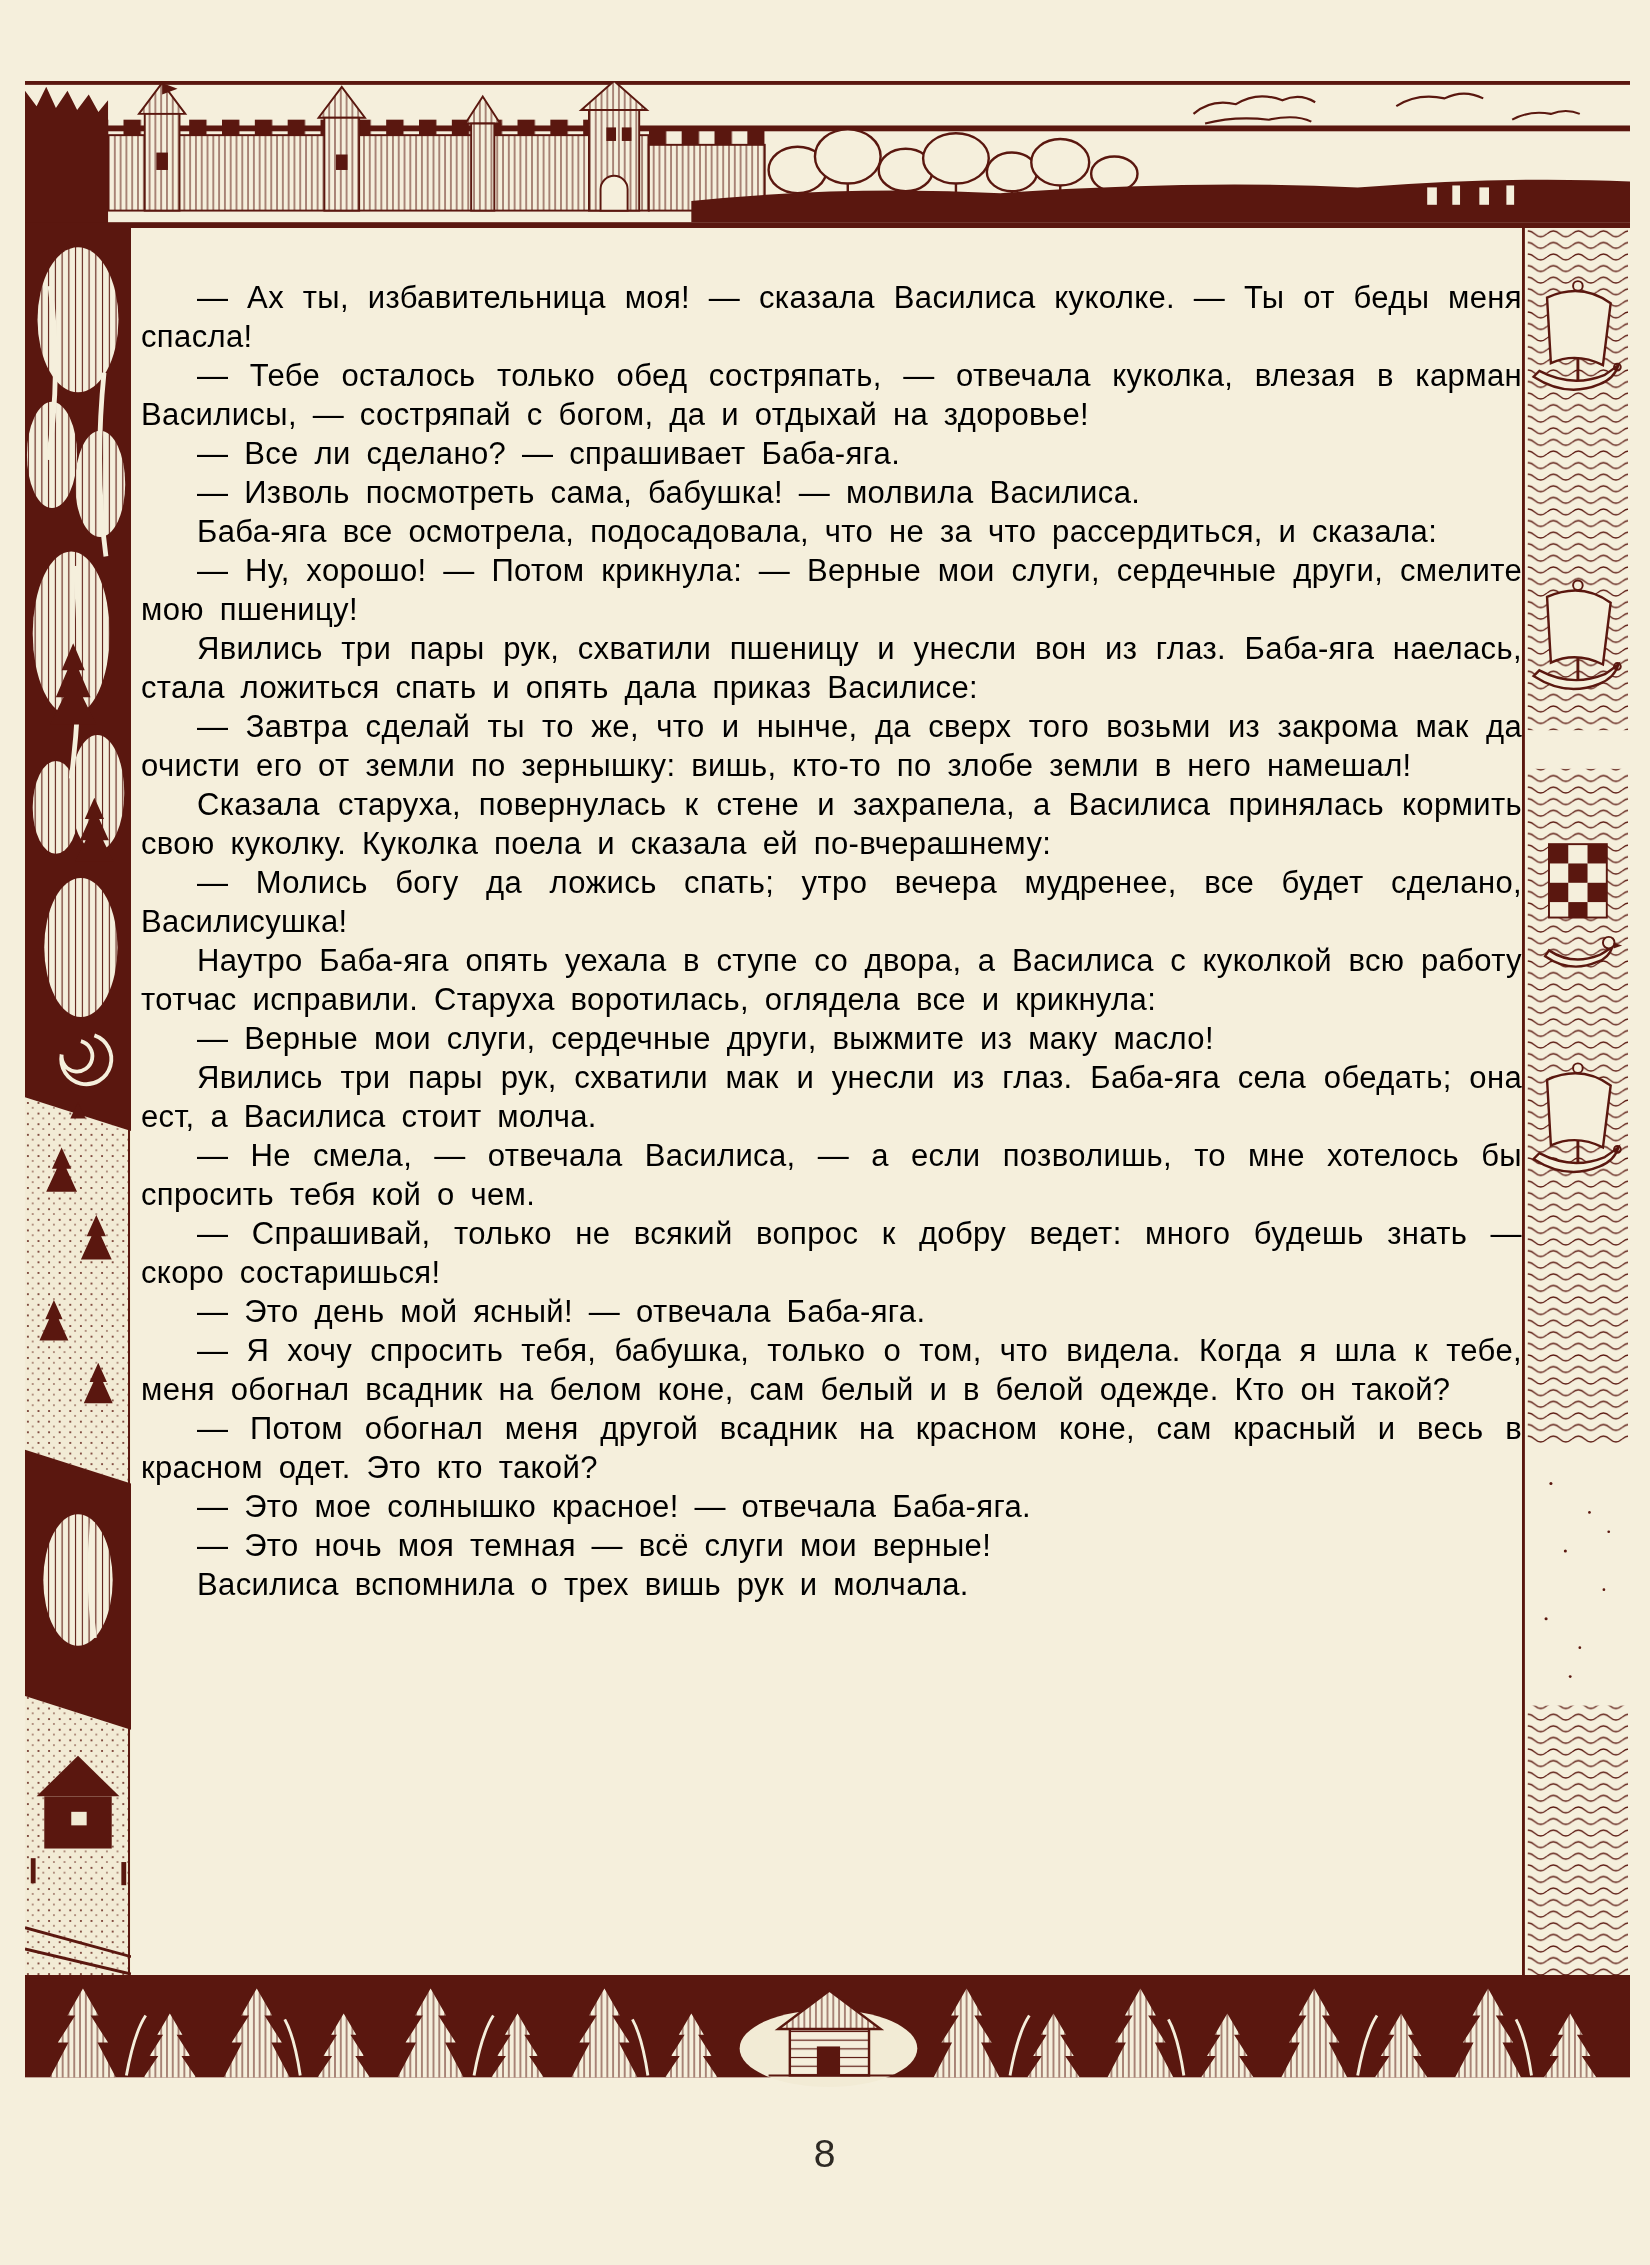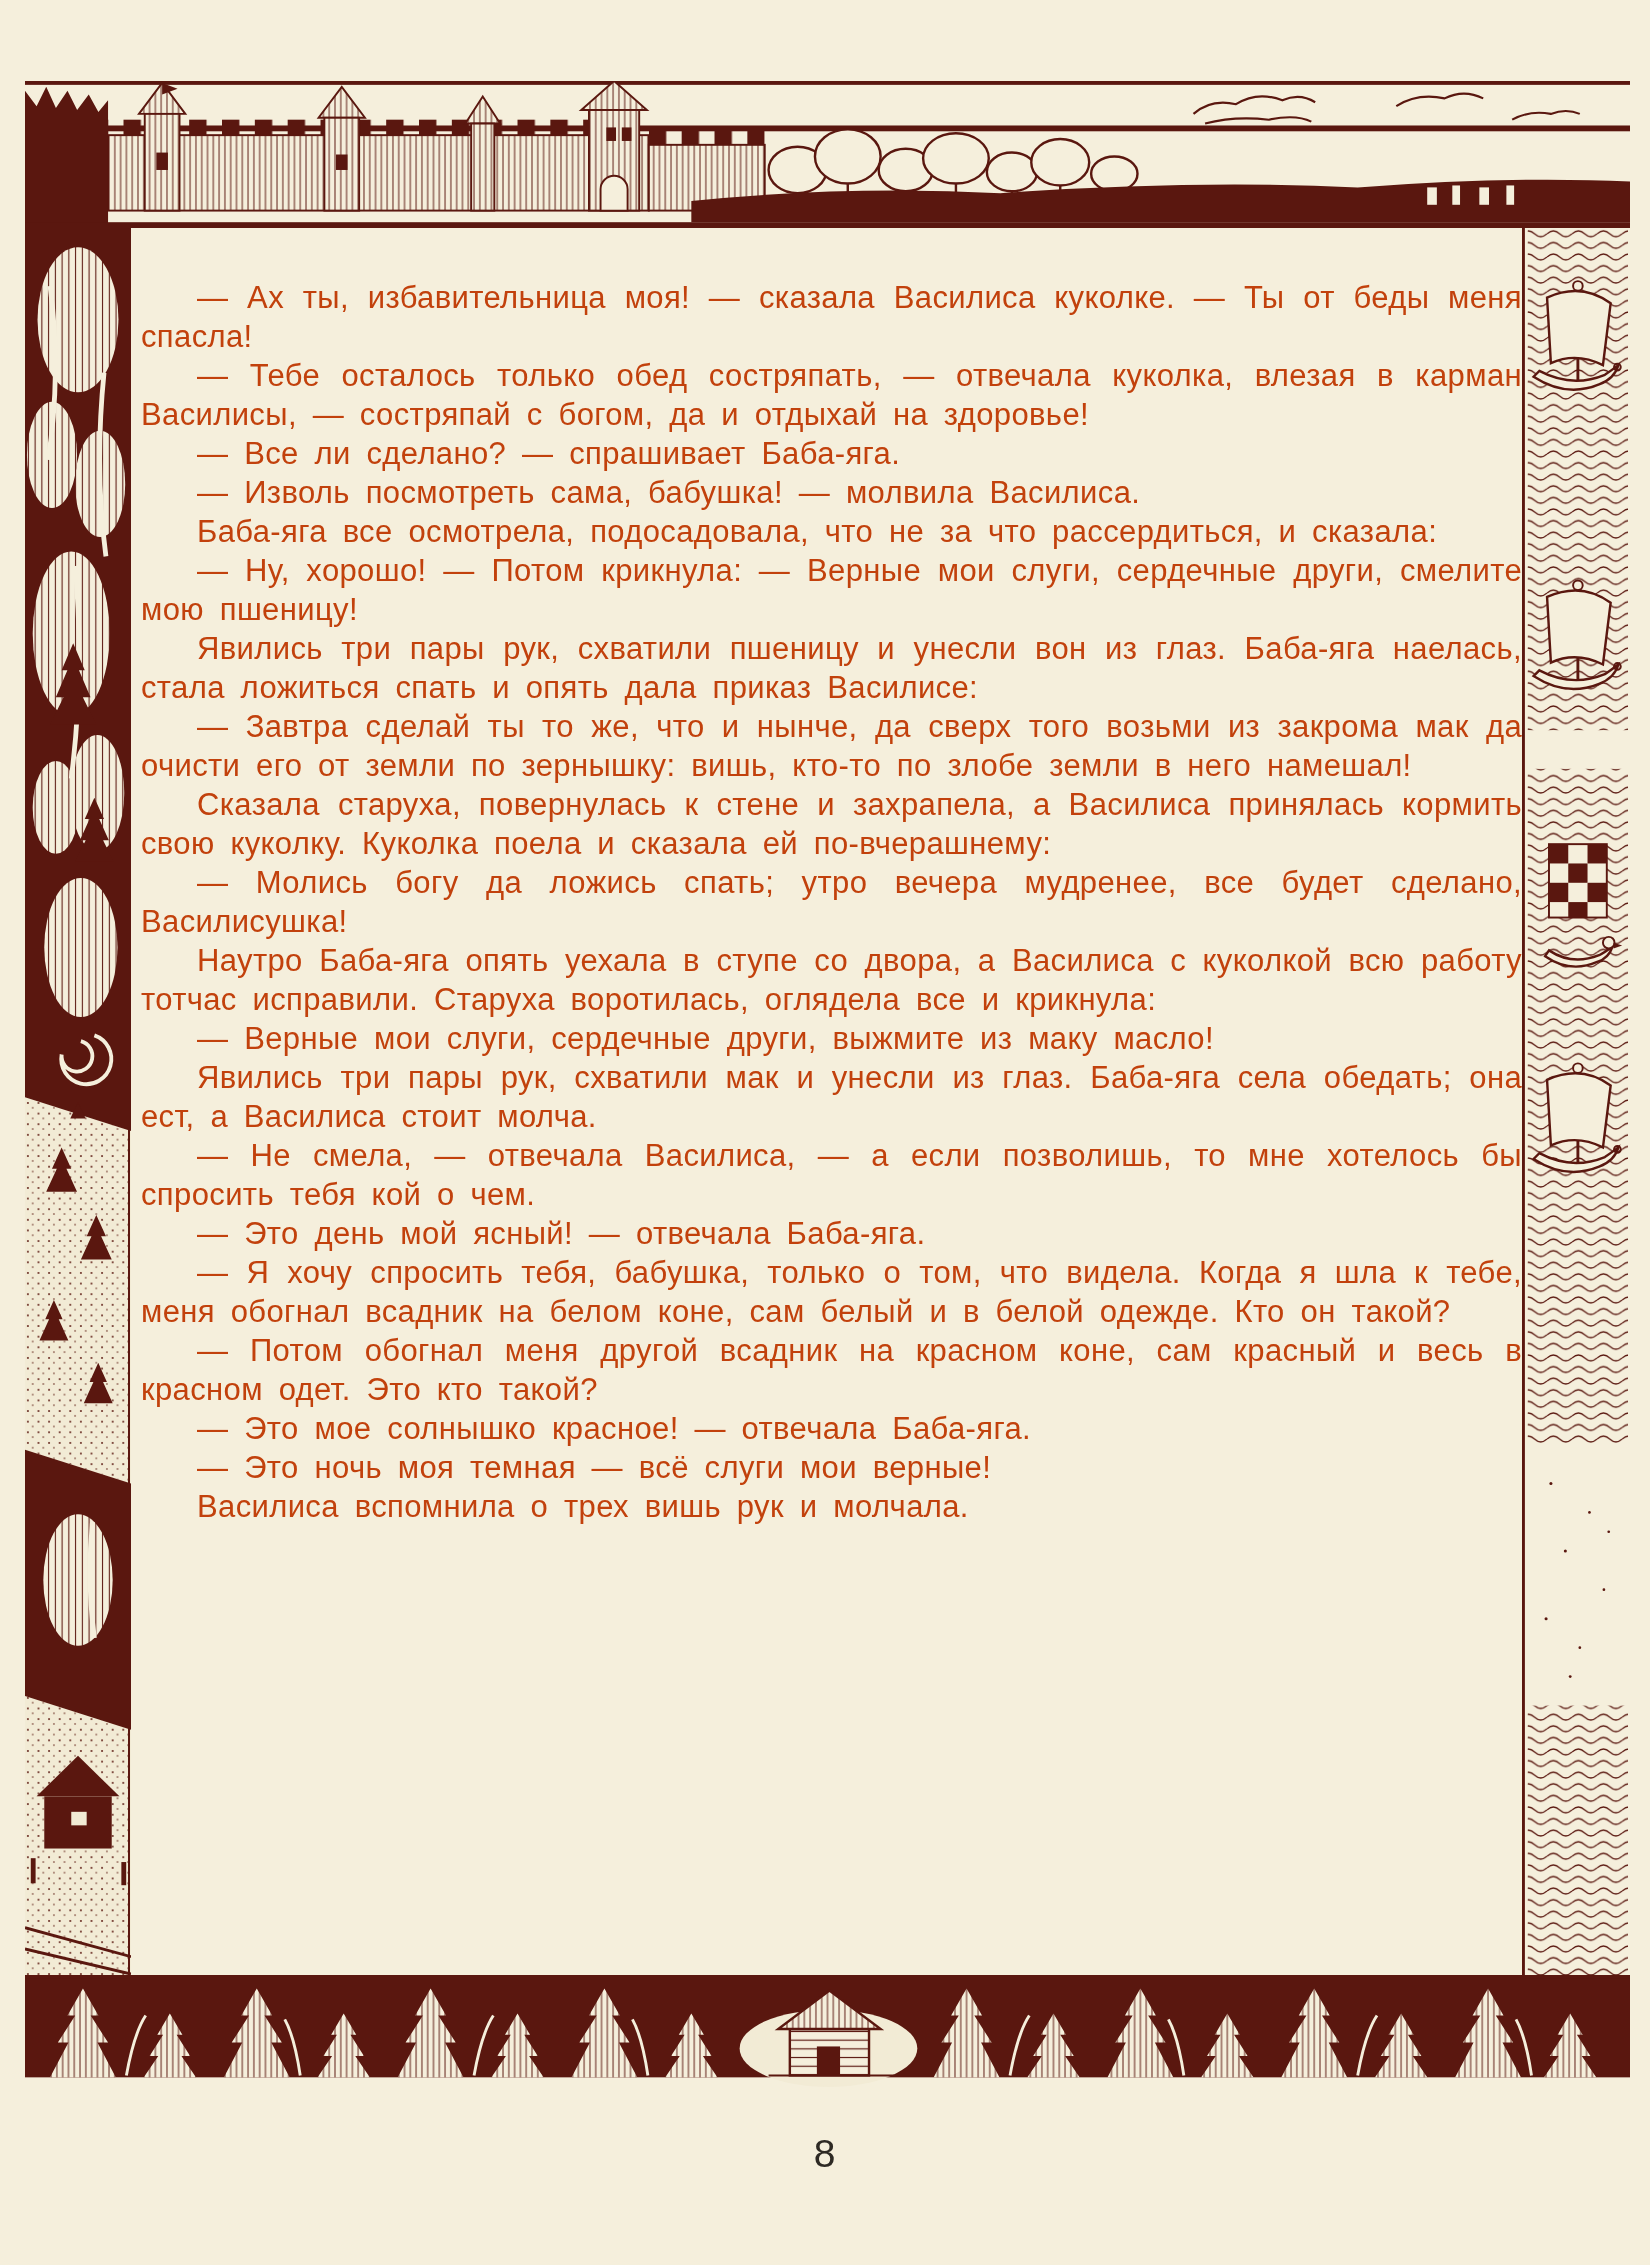--- a/index.html
+++ b/index.html
@@ -12,21 +12,21 @@
   .b-top{position:absolute;left:25px;top:81px;width:1605px;height:147px;}
   .b-left{position:absolute;left:25px;top:228px;width:106px;height:1748px;}
   .b-right{position:absolute;left:1522px;top:228px;width:106px;height:1748px;}
   .b-bottom{position:absolute;left:25px;top:1975px;width:1605px;height:112px;}
   .panel-frame{
     position:absolute;left:128px;top:224px;width:1396px;height:1755px;
     border:2.9px solid #5a170f;box-sizing:border-box;pointer-events:none;
   }
   .story{
     position:absolute;left:141px;top:278px;width:1381px;height:1692px;
-    overflow:hidden;color:#c2410c;font-size:31px;line-height:39px;
+    overflow:hidden;color:#000000;font-size:31px;line-height:39px;
     text-align:justify;
   }
   .story p{margin:0;text-indent:56px;word-spacing:0.22em;letter-spacing:0.012em;}
   .page-number{
     position:absolute;left:0;top:2132px;width:1650px;text-align:center;
     font-size:39px;color:#2e2a24;letter-spacing:1px;
   }
 </style>
 </head>
 <body>
@@ -279,20 +279,21 @@
     <p>Баба-яга все осмотрела, подосадовала, что не за что рассердиться, и сказала:</p>
     <p>— Ну, хорошо! — Потом крикнула: — Верные мои слуги, сердечные други, смелите мою пшеницу!</p>
     <p>Явились три пары рук, схватили пшеницу и унесли вон из глаз. Баба-яга наелась, стала ложиться спать и опять дала приказ Василисе:</p>
     <p>— Завтра сделай ты то же, что и нынче, да сверх того возьми из закрома мак да очисти его от земли по зернышку: вишь, кто-то по злобе земли в него намешал!</p>
     <p>Сказала старуха, повернулась к стене и захрапела, а Василиса принялась кормить свою куколку. Куколка поела и сказала ей по-вчерашнему:</p>
     <p>— Молись богу да ложись спать; утро вечера мудренее, все будет сделано, Василисушка!</p>
     <p>Наутро Баба-яга опять уехала в ступе со двора, а Василиса с куколкой всю работу тотчас исправили. Старуха воротилась, оглядела все и крикнула:</p>
     <p>— Верные мои слуги, сердечные други, выжмите из маку масло!</p>
     <p>Явились три пары рук, схватили мак и унесли из глаз. Баба-яга села обедать; она ест, а Василиса стоит молча.</p>
     <p>— Не смела, — отвечала Василиса, — а если позволишь, то мне хотелось бы спросить тебя кой о чем.</p>
+    <p>— Спрашивай, только не всякий вопрос к добру ведет: много будешь знать — скоро состаришься!</p>
     <p>— Это день мой ясный! — отвечала Баба-яга.</p>
     <p>— Я хочу спросить тебя, бабушка, только о том, что видела. Когда я шла к тебе, меня обогнал всадник на белом коне, сам белый и в белой одежде. Кто он такой?</p>
     <p>— Потом обогнал меня другой всадник на красном коне, сам красный и весь в красном одет. Это кто такой?</p>
     <p>— Это мое солнышко красное! — отвечала Баба-яга.</p>
     <p>— Это ночь моя темная — всё слуги мои верные!</p>
     <p>Василиса вспомнила о трех вишь рук и молчала.</p>
   </div>
 
   <div class="page-number">8</div>
 

